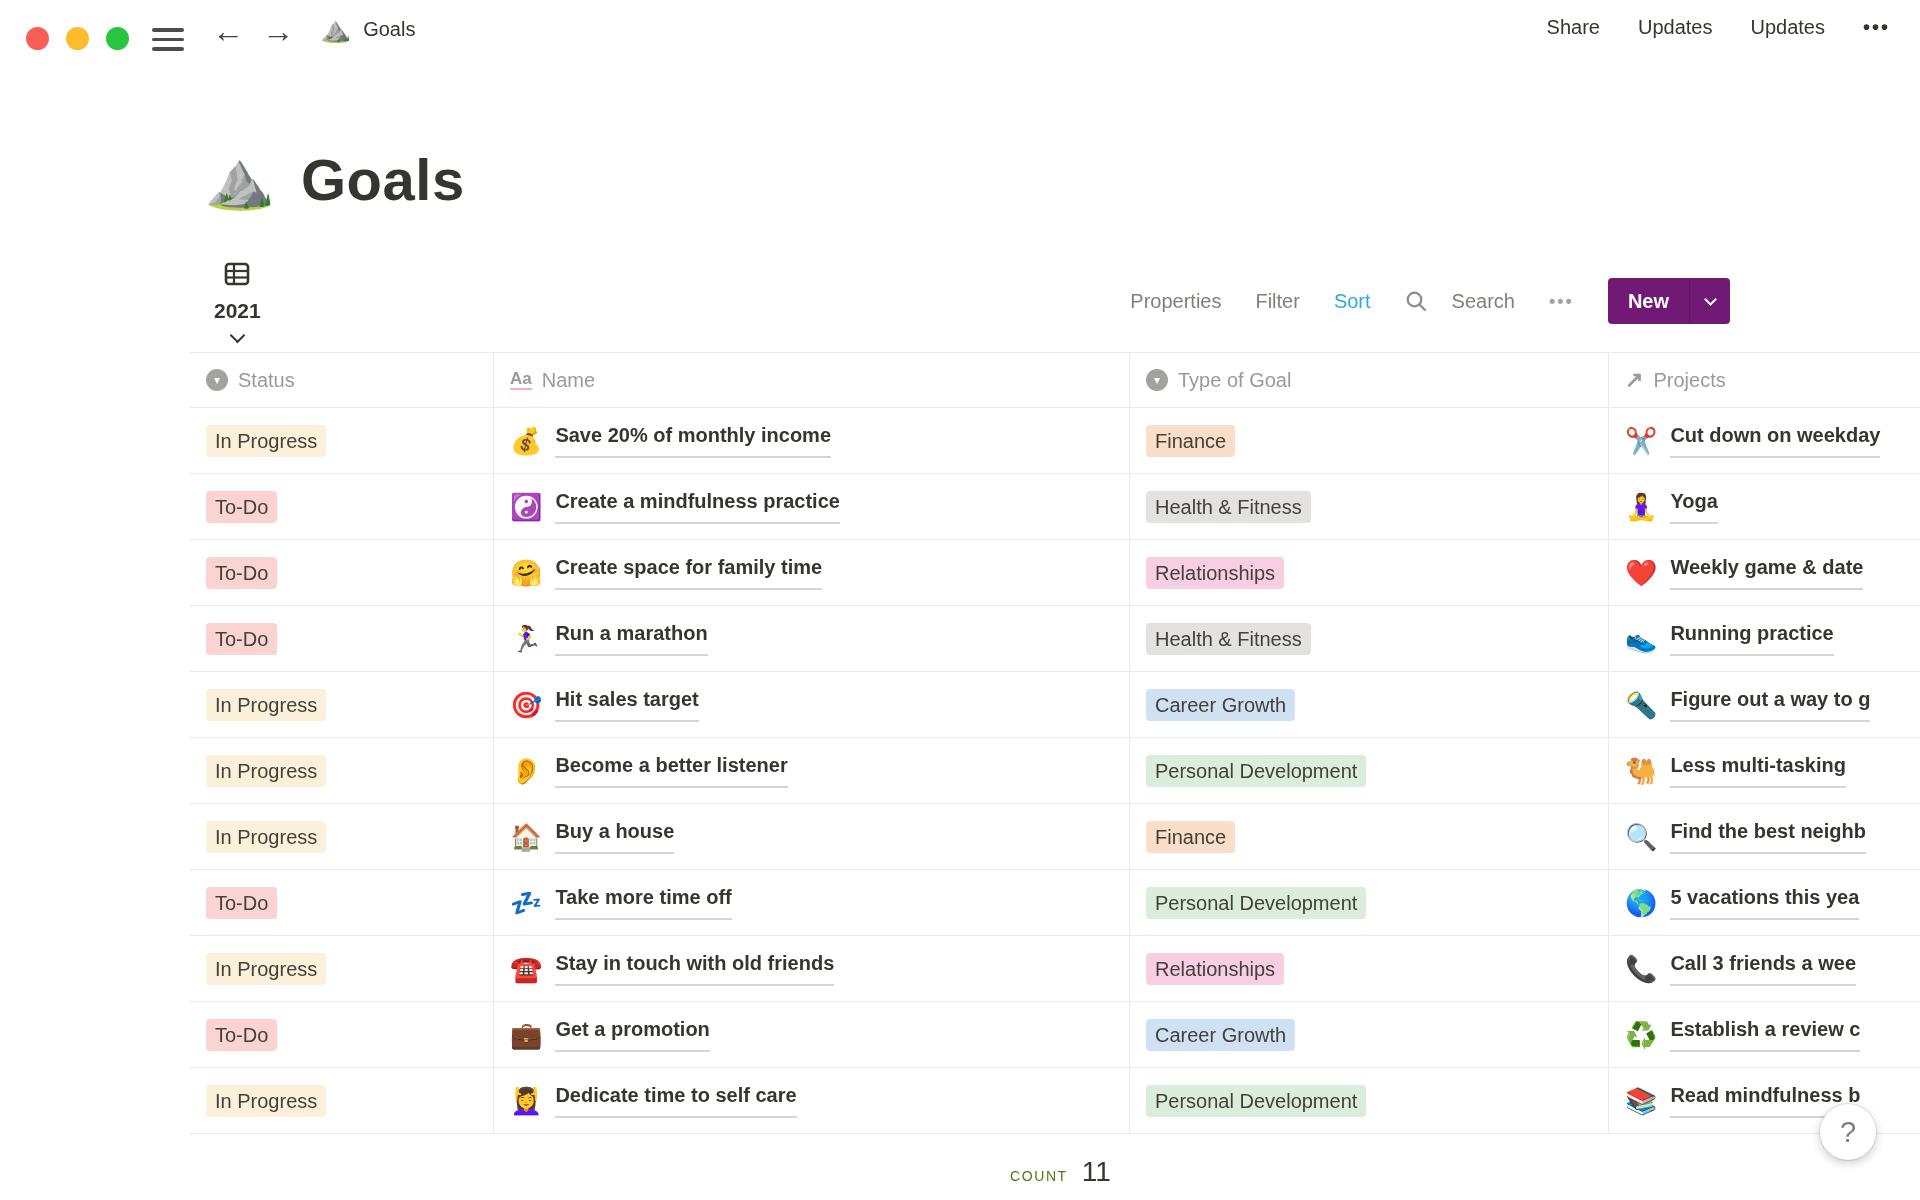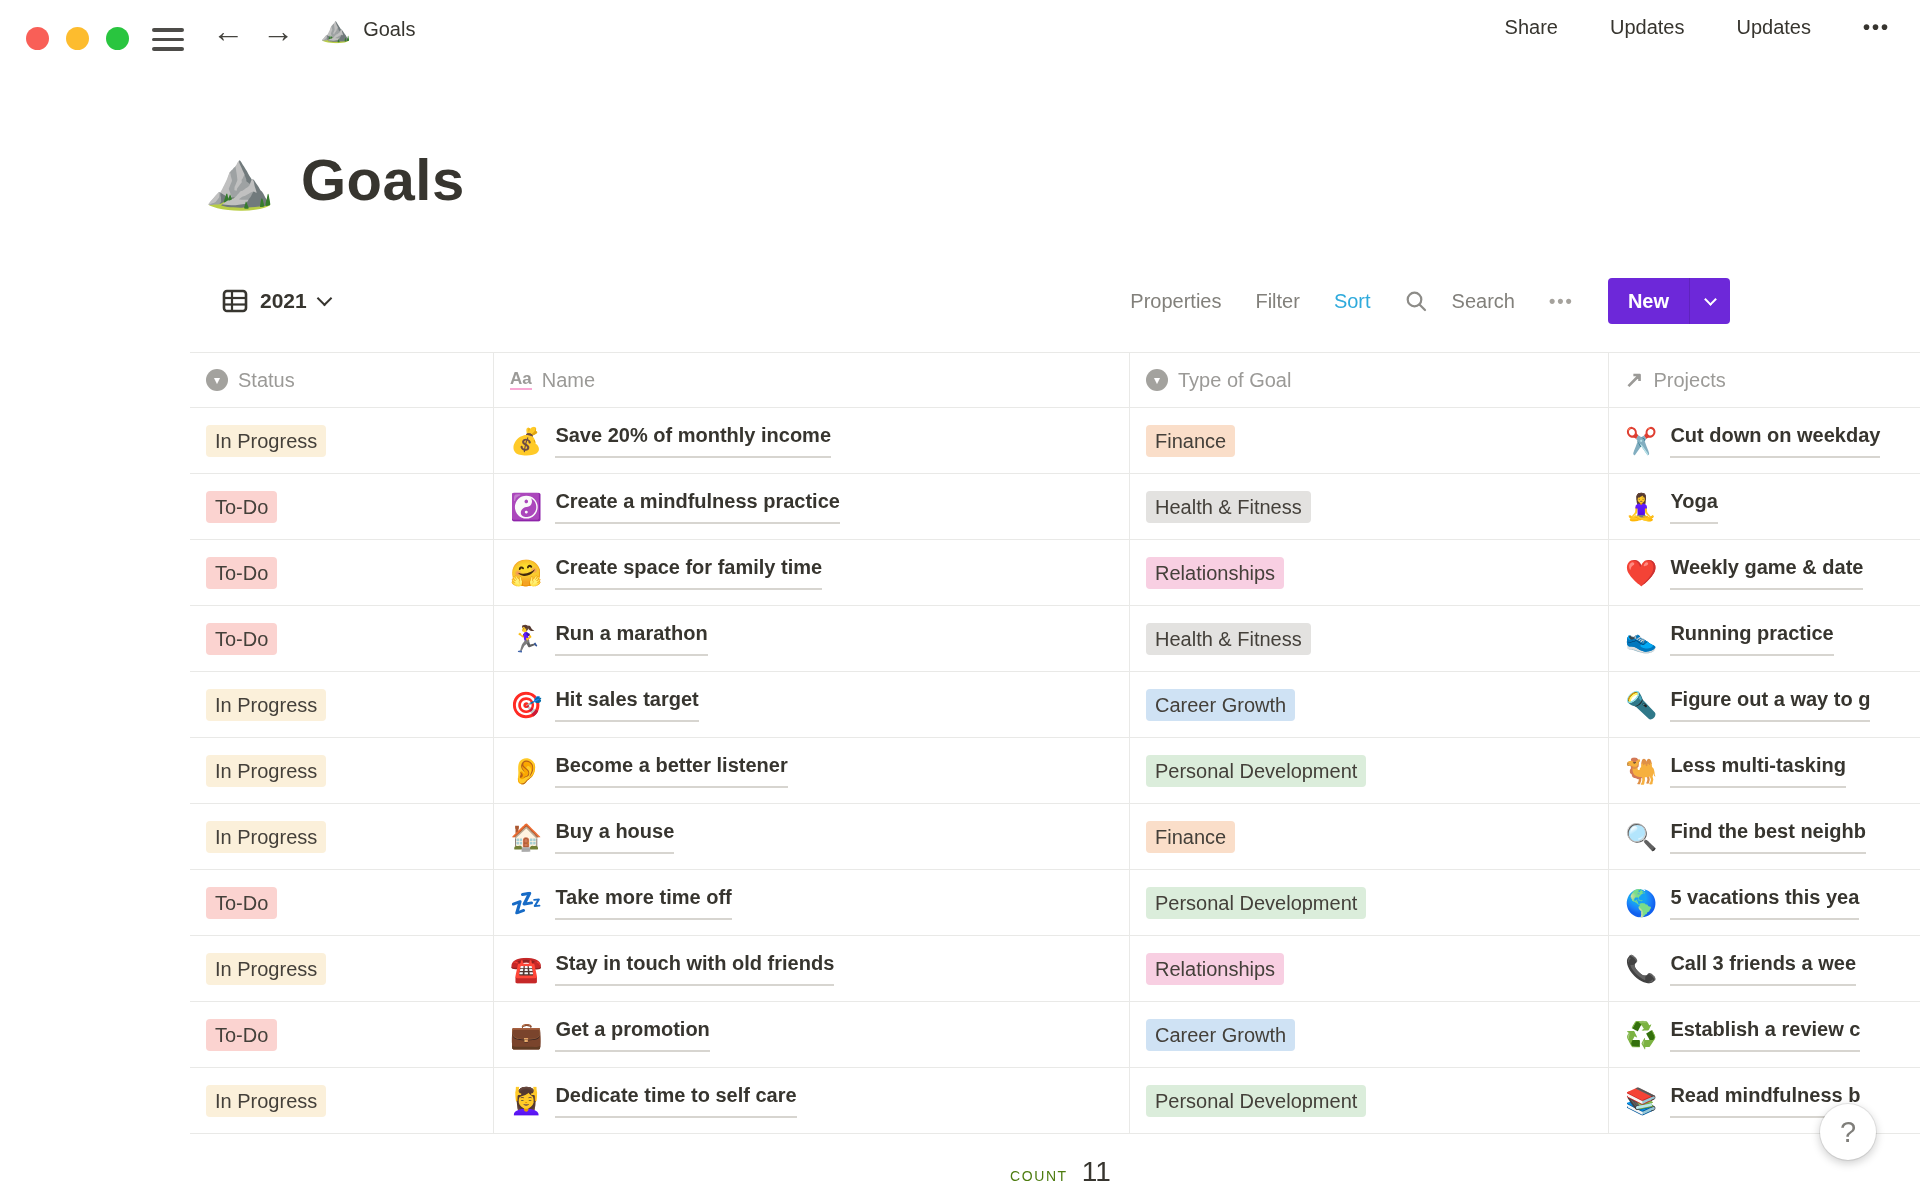--- a/index.html
+++ b/index.html
@@ -11,42 +11,42 @@
   .traffic { position:absolute; left:26px; top:27px; display:flex; gap:17px; }
   .light { width:23px; height:23px; border-radius:50%; }
   .light.red{ background:#f95f57; } .light.yellow{ background:#fdbc2e; } .light.green{ background:#29c53f; }
   .hamburger { position:absolute; left:152px; top:28px; width:32px; cursor:pointer; }
   .hamburger .bar { height:3.5px; background:#4d4c49; border-radius:2px; margin-bottom:6px; }
   .nav-arrow { position:absolute; top:10px; font-size:32px; color:#45443f; cursor:pointer; line-height:42px; }
   .nav-back { left:212px; } .nav-fwd { left:262px; }
   .doc-crumb { position:absolute; left:320px; top:15px; display:flex; align-items:center; gap:12px; }
   .doc-crumb .ico { font-size:25px; }
   .doc-crumb .ttl { font-size:20px; font-weight:500; color:#37352f; }
-  .top-actions { position:absolute; right:30px; top:16px; display:flex; gap:52px; align-items:center; }
+  .top-actions { position:absolute; right:30px; top:16px; display:flex; gap:38px; align-items:center; }
   .top-actions .act { font-size:20px; color:#37352f; cursor:pointer; }
   .top-actions .dots { letter-spacing:2px; font-weight:700; }
 
   
   .page-title-row { position:absolute; left:204px; top:146px; display:flex; align-items:center; gap:26px; }
   .page-title-row .emoji { font-size:57px; line-height:1; }
   .page-title-row .title { font-size:58px; font-weight:700; letter-spacing:.5px; color:#37352f; }
 
   
   .view-toolbar { position:absolute; left:190px; top:276px; width:1540px; height:50px;
                   display:flex; align-items:center; }
-  .view-left { display:flex; align-items:center; gap:12px; margin-left:32px; cursor:pointer; }
+  .view-left { display:flex; align-items:center; gap:12px; margin-left:24px; cursor:pointer;flex-direction:column; }
   .view-left .vname { font-size:21px; font-weight:700; color:#37352f; }
   .chev { width:11px; height:11px; border-right:2.5px solid #37352f; border-bottom:2.5px solid #37352f;
           transform:rotate(45deg); margin-top:-5px; }
   .view-right { margin-left:auto; display:flex; align-items:center; gap:34px; }
   .tb-item { font-size:20px; color:#82807b; cursor:pointer; }
   .tb-item.active { color:#2eaadc; }
   .tb-search { display:flex; align-items:flex-end; gap:24px; cursor:pointer; }
   .tb-dots { color:#a5a29c; font-size:18px; letter-spacing:2px; font-weight:700; cursor:pointer; }
-  .new-btn { display:flex; align-items:center; height:46px; background:#6d28d9; border-radius:4px;
+  .new-btn { display:flex; align-items:center; height:46px; background:#701a75; border-radius:4px;
              overflow:hidden; cursor:pointer; }
   .new-btn .lbl { color:#fff; font-size:20px; font-weight:600; padding:0 20px; }
   .new-btn .sep { width:1px; height:46px; background:rgba(0,0,0,0.12); }
   .new-btn .dd { width:40px; height:46px; display:flex; align-items:center; justify-content:center; }
   .new-btn .chev-w { width:9px; height:9px; border-right:2.5px solid #fff; border-bottom:2.5px solid #fff;
                      transform:rotate(45deg); margin-top:-4px; }
 
   
   .table { position:absolute; left:190px; top:352px; width:1730px; }
   .trow { display:grid; grid-template-columns:304px 636px 479px 311px; border-bottom:1px solid #e9e9e7; }

